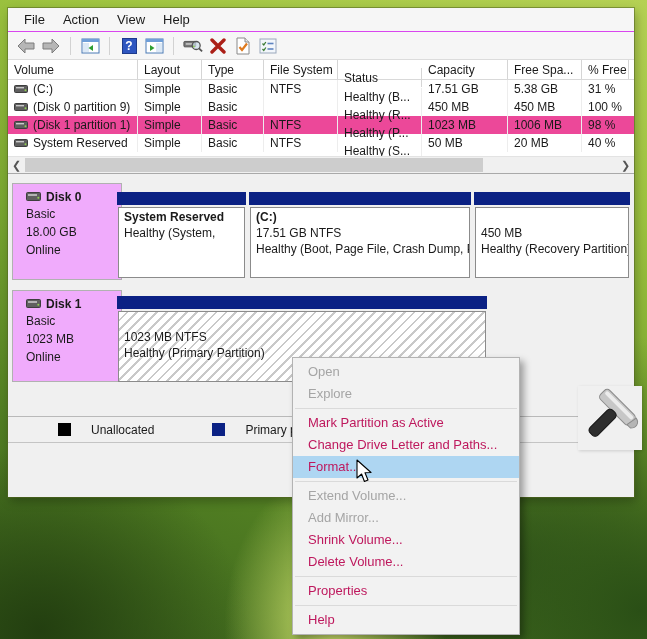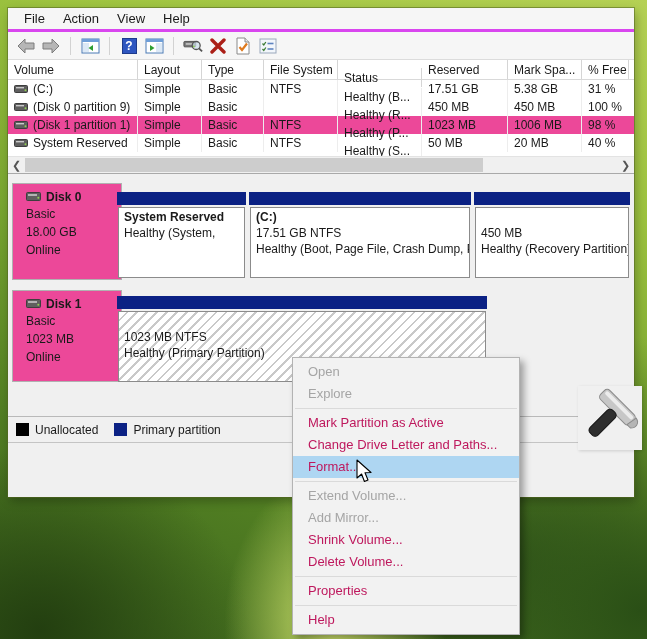--- a/index.html
+++ b/index.html
@@ -29,21 +29,21 @@
   .titlebar {
     height:30px; background:#9dc13c; display:flex; align-items:center;
     padding-left:9px;
   }
   .titlebar .ttext { font-size:13px; color:#111; margin-left:7px; flex:1; }
   .capbtns { display:flex; height:100%; }
   .capbtn { width:46px; height:100%; display:flex; align-items:center; justify-content:center; }
 
   .menubar {
     height:24px; background:#f6f6f6; display:flex; align-items:center;
-    padding-left:7px; border-bottom:3px solid #d946ef;
+    padding-left:7px; border-bottom:1px solid #d946ef;
     font-size:13px;
   }
   .menubar .mitem { padding:0 9px; line-height:23px; }
 
   .toolbar {
     height:28px; background:#f6f6f6; border-bottom:1px solid #dcdcdc;
     display:flex; align-items:center; padding-left:8px; gap:5px;
   }
   .tsep { width:1px; height:18px; background:#d2d2d2; margin:0 4px; }
   .ticon { width:20px; height:20px; display:flex; align-items:center; justify-content:center; }
@@ -71,21 +71,21 @@
   .harrow.left{ left:0; } .harrow.right{ right:0; }
   .hthumb { position:absolute; left:17px; top:1px; width:458px; height:14px; background:#cdcdcd; }
   .chev { font-size:11px; color:#555; font-family:"DejaVu Sans", sans-serif; }
 
   .graphdivider { height:2px; background:#f0f0f0; border-top:1px solid #a9a9a9; }
 
   
   .graph { height:241px; background:#f0f0f0; position:relative; }
   .dpanel {
     position:absolute; left:4px; width:110px;
-    background:#ec4899; border:1px solid #b1b1b1;
+    background:#f0abfc; border:1px solid #b1b1b1;
     padding:5px 4px 0 13px; font-size:12px;
   }
   .dpanel .dname { font-weight:bold; display:flex; align-items:center; gap:5px; height:16px; }
   .dpanel .dline { margin-left:0; line-height:18px; }
   .parts { position:absolute; left:109px; display:flex; gap:3px; }
   .part  { position:relative; }
   .band  { height:13px; background:#0b2184; }
   .pbody {
     margin:2px 1px 0 1px; border:1px solid #8b8b8b; background:#fff;
     padding:1px 5px; font-size:12px; line-height:16px;
@@ -95,21 +95,21 @@
   .pbody.hatched {
     background:repeating-linear-gradient(135deg, #ffffff 0 5px, #c9c9c9 5px 7px);
     text-shadow:0 0 3px #fff, 0 0 3px #fff;
   }
 
   
   .legend {
     height:26px; border-top:1px solid #b9b9b9; background:#f0f0f0;
     display:flex; align-items:center; padding-left:8px; gap:16px;
   }
-  .legitem { display:flex; align-items:flex-start; gap:6px; }
+  .legitem { display:flex; align-items:flex-start; gap:20px;margin-left:42px; }
   .swatch { width:13px; height:13px; }
   .swatch.black{ background:#000; }
   .swatch.navy { background:#0b2184; }
   .statusstrip { height:25px; border-top:1px solid #c4c4c4; background:#f0f0f0; }
 
   
   .hammerbox {
     position:absolute; left:578px; top:386px; width:64px; height:64px;
     background:#f0f0f0; box-shadow:1px 1px 3px rgba(0,0,0,.15);
   }
@@ -209,22 +209,22 @@
       </span>
     </div>
 
     <div class="listview">
       <div class="lrow header">
         <div class="lcell c0">Volume</div>
         <div class="lcell c1">Layout</div>
         <div class="lcell c2">Type</div>
         <div class="lcell c3">File System</div>
         <div class="lcell c4">Status</div>
-        <div class="lcell c5">Reserved</div>
-        <div class="lcell c6">Mark Spa...</div>
+        <div class="lcell c5">Capacity</div>
+        <div class="lcell c6">Free Spa...</div>
         <div class="lcell c7">% Free</div>
       </div>
 
       <div class="lrow">
         <div class="lcell c0">
             <span class="volic"><svg width="14" height="8" viewBox="0 0 14 8">
                 <rect x="0.5" y="0.5" width="13" height="7" rx="1" fill="#5f5f5f" stroke="#3e3e3e"></rect>
                 <rect x="2" y="2" width="8" height="1.4" fill="#c9c9c9"></rect>
                 <circle cx="11.5" cy="5.2" r="1" fill="#8fd14f"></circle>
               </svg></span>

